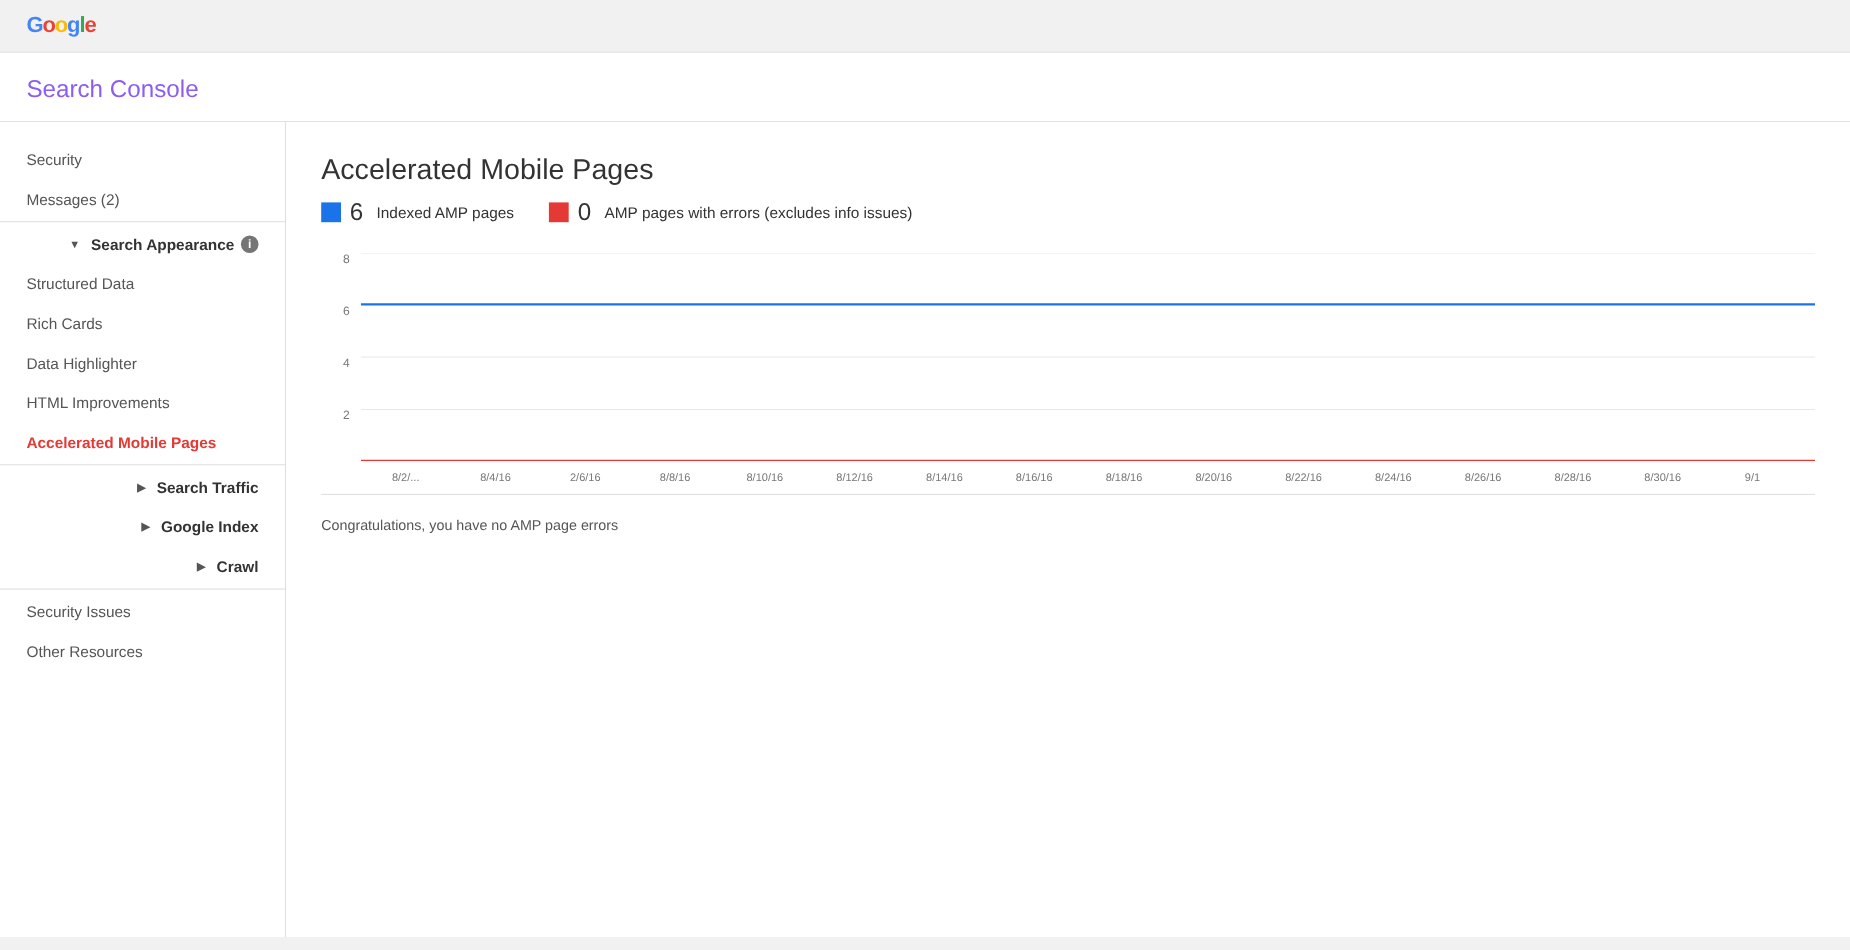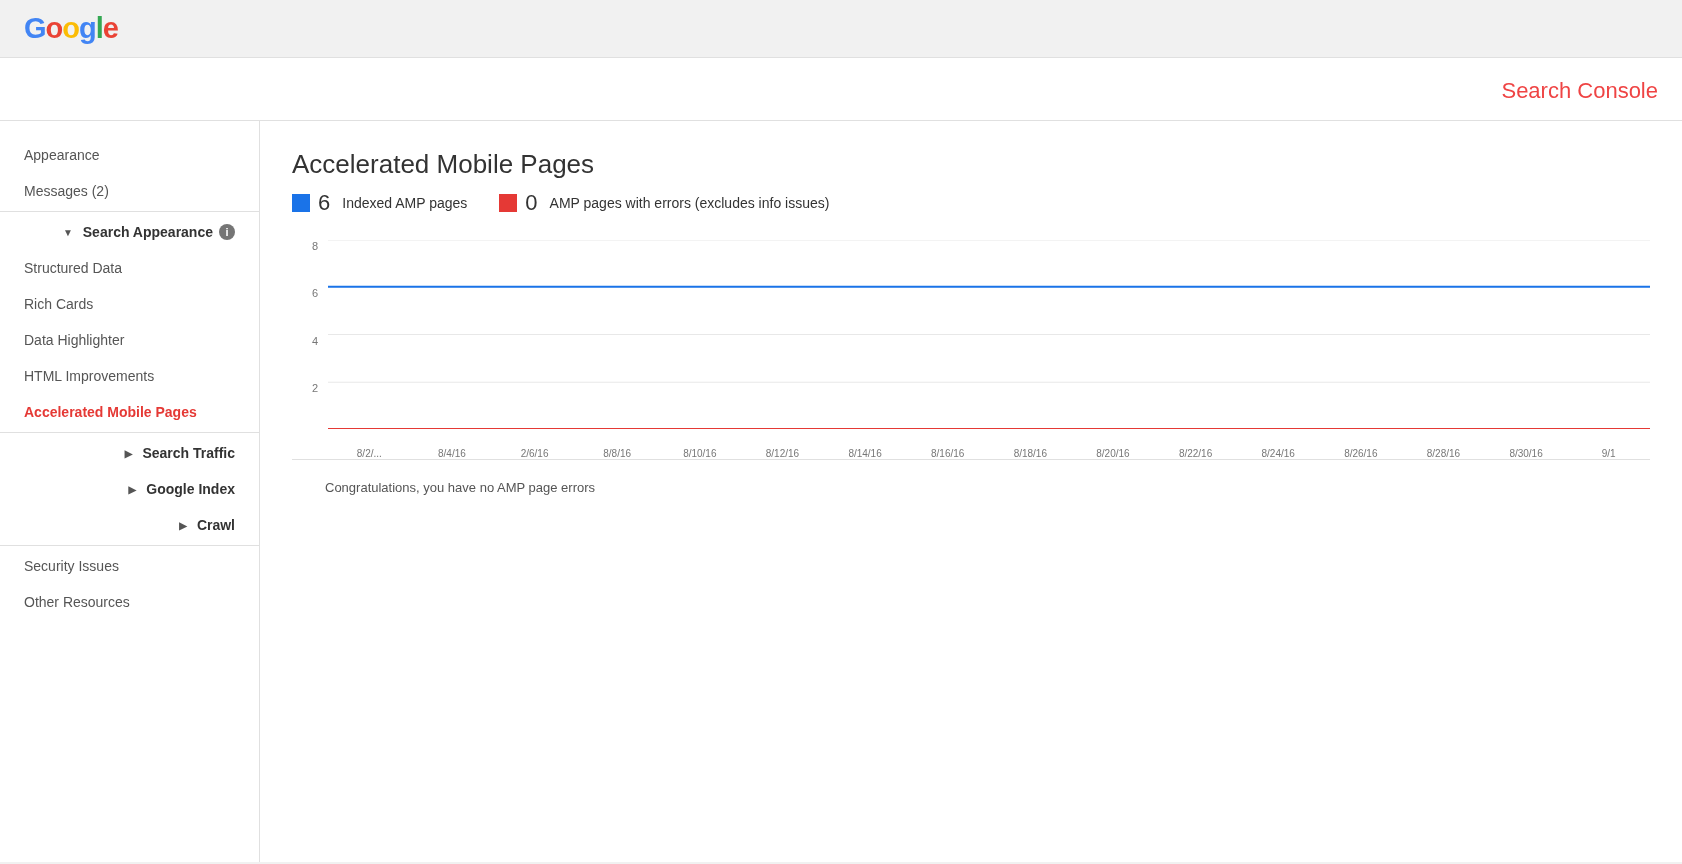--- a/index.html
+++ b/index.html
@@ -7,21 +7,21 @@
 
     
     .header {
       background: #f1f1f1;
       padding: 12px 24px;
       border-bottom: 1px solid #e0e0e0;
       display: flex;
       align-items: center;
     }
     .google-logo {
-      font-size: 29px;
+      font-size: 20px;
       font-weight: bold;
       letter-spacing: -1px;
     }
     .google-logo .g { color: #4285F4; }
     .google-logo .o1 { color: #EA4335; }
     .google-logo .o2 { color: #FBBC05; }
     .google-logo .g2 { color: #4285F4; }
     .google-logo .l { color: #34A853; }
     .google-logo .e { color: #EA4335; }
 
@@ -33,22 +33,21 @@
       min-height: calc(100vh - 60px);
     }
 
     .app-title {
       padding: 20px 24px 16px 24px;
       border-bottom: 1px solid #e0e0e0;
     }
     .app-title h1 {
       font-size: 22px;
       font-weight: 400;
-      color: #ef4444;
-      text-align: right;
+      color: #8b5cf6;
     }
 
     .main-layout {
       display: flex;
       flex: 1;
     }
 
     
     .sidebar {
       width: 260px;
@@ -198,25 +197,25 @@
       position: absolute;
       left: 36px;
       right: 0;
       top: 0;
       bottom: 30px;
     }
 
     .chart-x-labels {
       position: absolute;
       left: 36px;
-      right: 0;
+      right: 16px;
       bottom: 0;
       height: 30px;
       display: flex;
-      align-items: flex-end;
+      align-items: center;
     }
     .chart-x-label {
       font-size: 10px;
       color: #777;
       flex: 1;
       text-align: center;
     }
 
     .chart-svg {
       width: 100%;
@@ -237,21 +236,20 @@
     .data-line-red {
       stroke: #e53935;
       stroke-width: 2;
       fill: none;
     }
 
     .congratulations {
       font-size: 13px;
       color: #555;
       margin-top: 8px;
-      margin-left: 33px;
     }
 
     .divider {
       border: none;
       border-top: 1px solid #e0e0e0;
       margin: 2px 0;
     }
   </style>
 </head>
 <body>
@@ -265,21 +263,21 @@
 <div class="app-container">
 
   <div class="app-title">
     <h1>Search Console</h1>
   </div>
 
   <div class="main-layout">
 
     <nav class="sidebar">
 
-      <div class="sidebar-item">Appearance</div>
+      <div class="sidebar-item">Security</div>
       <div class="sidebar-item">Messages (2)</div>
 
       <hr class="divider">
 
       <div class="sidebar-item section-header">
         <span class="arrow expanded"></span>
         <span>Search Appearance</span>
         <span class="info-icon">i</span>
       </div>
       <div class="sidebar-item sub-item">Structured Data</div>

